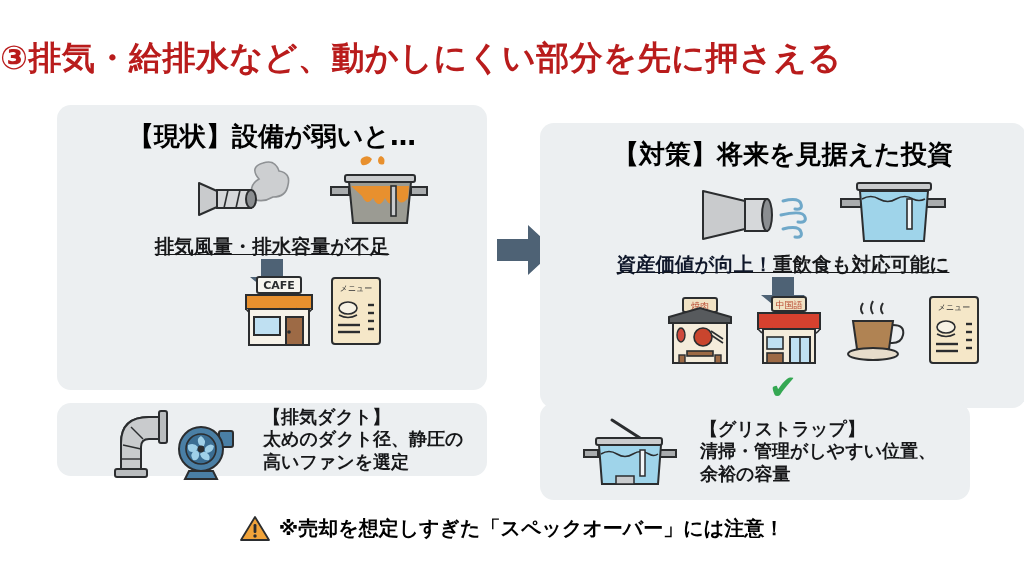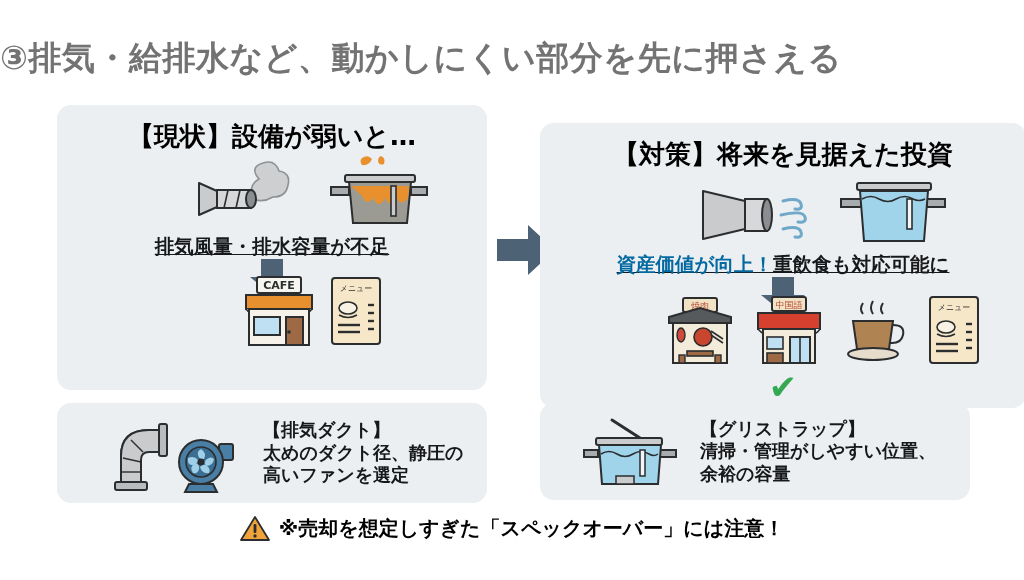--- a/index.html
+++ b/index.html
@@ -10,34 +10,34 @@
     overflow:hidden;
     position:relative;
   }
   .slide{position:absolute;inset:0;}
 
   
   .title{
     position:absolute;left:0;top:36px;width:830px;
     text-align:left;
     font-size:33px;font-weight:bold;
-    color:#737373;
+    color:#b91c1c;
     letter-spacing:0.5px;
     white-space:nowrap;
   }
 
   
   .panel{
     position:absolute;
     background:#eceff1;
     border-radius:14px;
   }
   #panel-current{left:57px;top:105px;width:430px;height:285px;}
   #panel-measure{left:540px;top:123px;width:486px;height:285px;}
-  #card-duct{left:57px;top:403px;width:430px;height:100px;}
+  #card-duct{left:57px;top:403px;width:430px;height:73px;}
   #card-trap{left:540px;top:403px;width:430px;height:97px;}
 
   .panel-head{
     position:absolute;left:0;top:14px;width:100%;
     text-align:center;
     font-size:26px;font-weight:bold;color:#000000;
     white-space:nowrap;
   }
 
   .icon-row{
@@ -51,21 +51,21 @@
   #row-bad-shops{top:170px;height:72px;gap:10px;}
   #row-good-shops{top:170px;height:72px;gap:19px;}
 
   .cap{
     position:absolute;left:0;width:100%;
     text-align:center;font-size:19.5px;font-weight:bold;
     color:#17181a;white-space:nowrap;text-decoration:underline;
   }
   #cap-bad{top:128px;}
   #cap-good{top:128px;}
-  .cap .hl{color:#0369a1;text-align:right;}
+  .cap .hl{color:#0f172a;text-align:right;}
 
   .cap-result{
     position:absolute;left:0;width:100%;
     text-align:center;font-size:19.5px;font-weight:bold;
     color:#17181a;white-space:nowrap;
     display:flex;align-items:center;justify-content:center;gap:8px;
   }
   #cap-bad-result{top:247px;}
   #cap-good-result{top:247px;}
 

